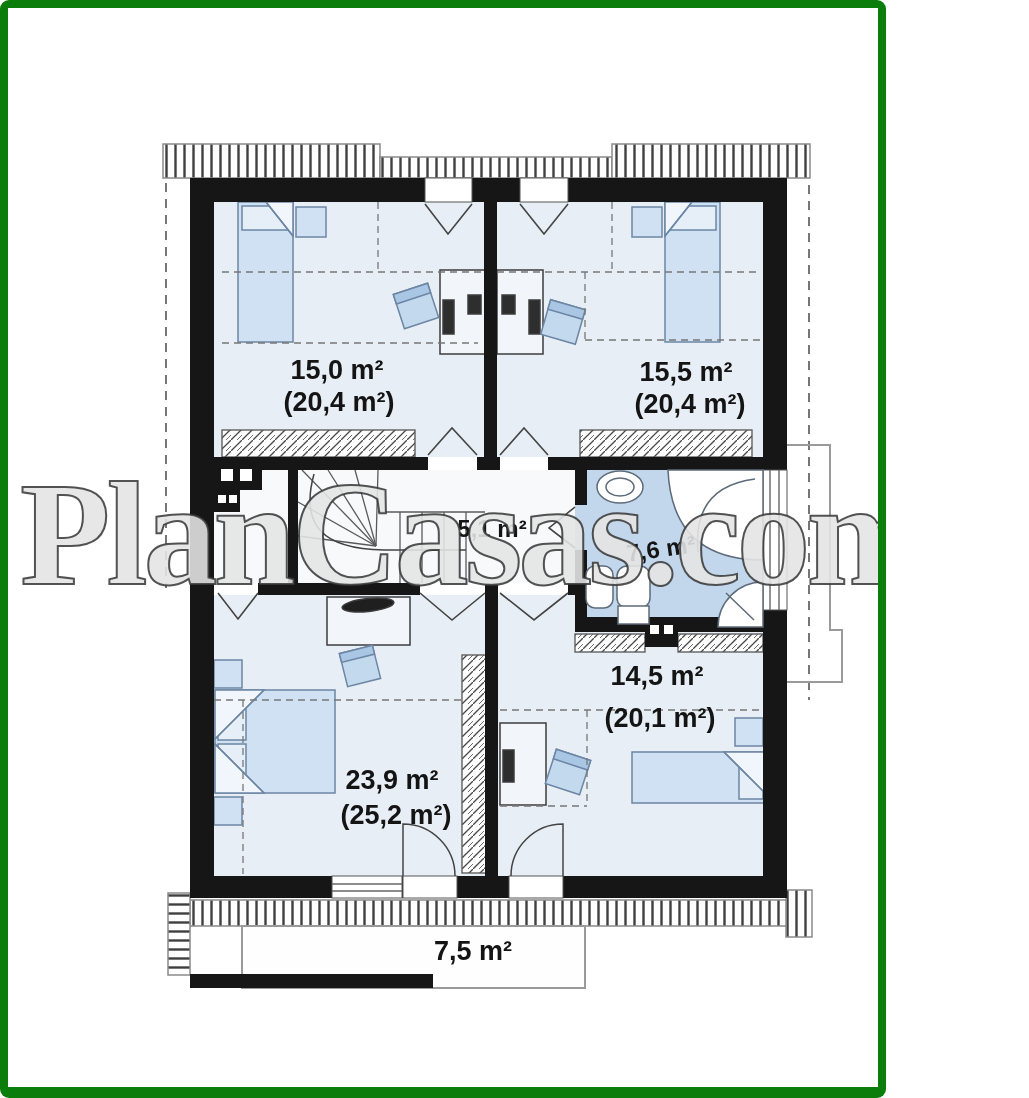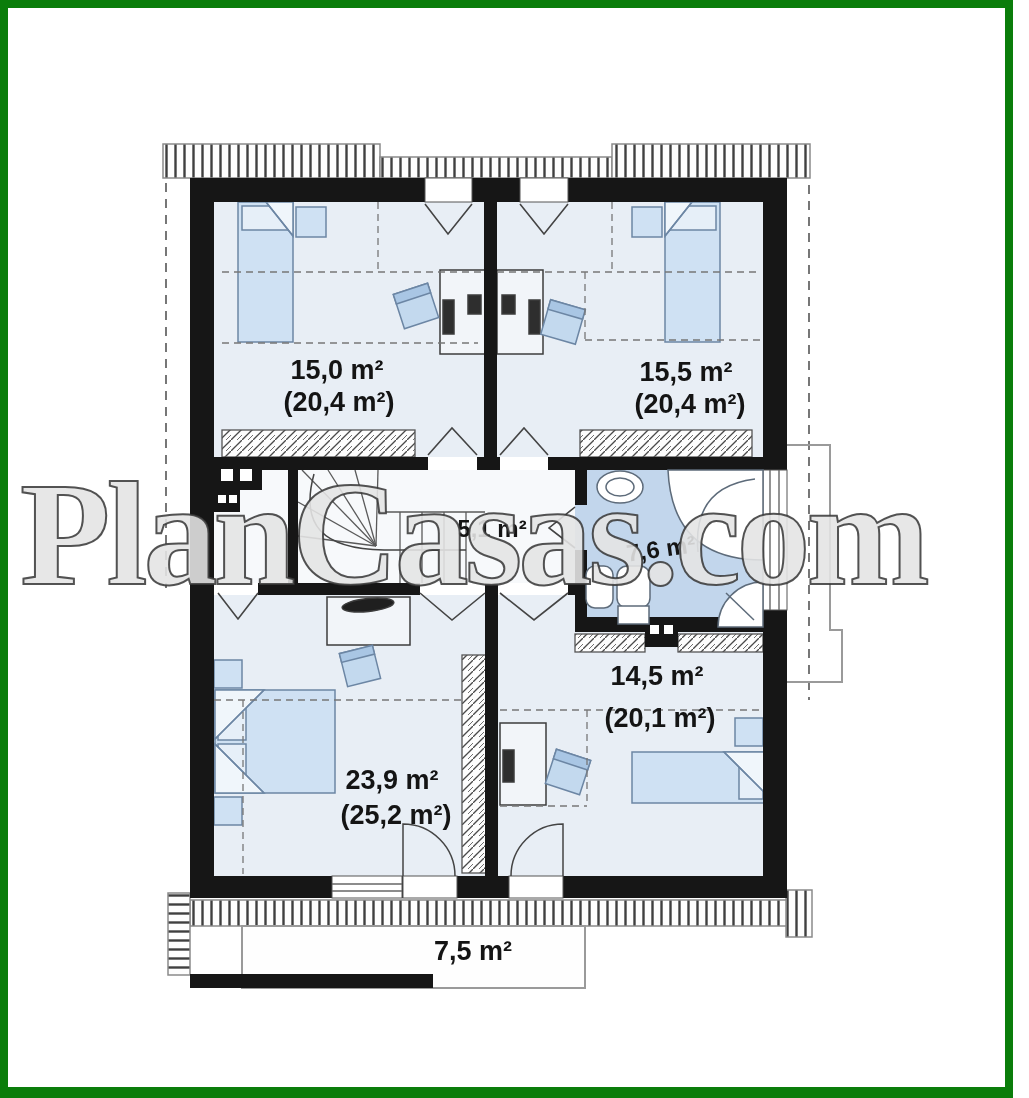--- a/index.html
+++ b/index.html
@@ -1,17 +1,17 @@
 <!DOCTYPE html>
 <html><head>
 <meta charset="utf-8">
 <style>
   html,body{margin:0;padding:0;background:#ffffff;}
-  .stage{position:relative;width:1013px;height:1098px;background:#ffffff;overflow:hidden;
-         font-family:"Liberation Sans",sans-serif;}
+  .stage{position:relative;width:886px;height:1098px;background:#ffffff;overflow:hidden;
+         font-family:"Liberation Sans",sans-serif;border-radius:9px;}
   .frame-border{position:absolute;inset:0;border:8px solid #0a7d0a;border-bottom-width:11px;
                 pointer-events:none;z-index:30;}
   svg{position:absolute;left:0;top:0;z-index:1;}
   .watermark{position:absolute;left:20px;top:460px;z-index:20;white-space:nowrap;
              font-family:"Liberation Serif",serif;font-weight:bold;font-size:148px;
              letter-spacing:-4px;line-height:1;color:rgba(255,255,255,0.78);
              -webkit-text-stroke:2px rgba(55,55,55,0.85);
              text-shadow:0 0 1px rgba(40,40,40,0.5);}
   text{font-family:"Liberation Sans",sans-serif;font-weight:700;fill:#141414;}
   .arealabel{font-size:27px;}

